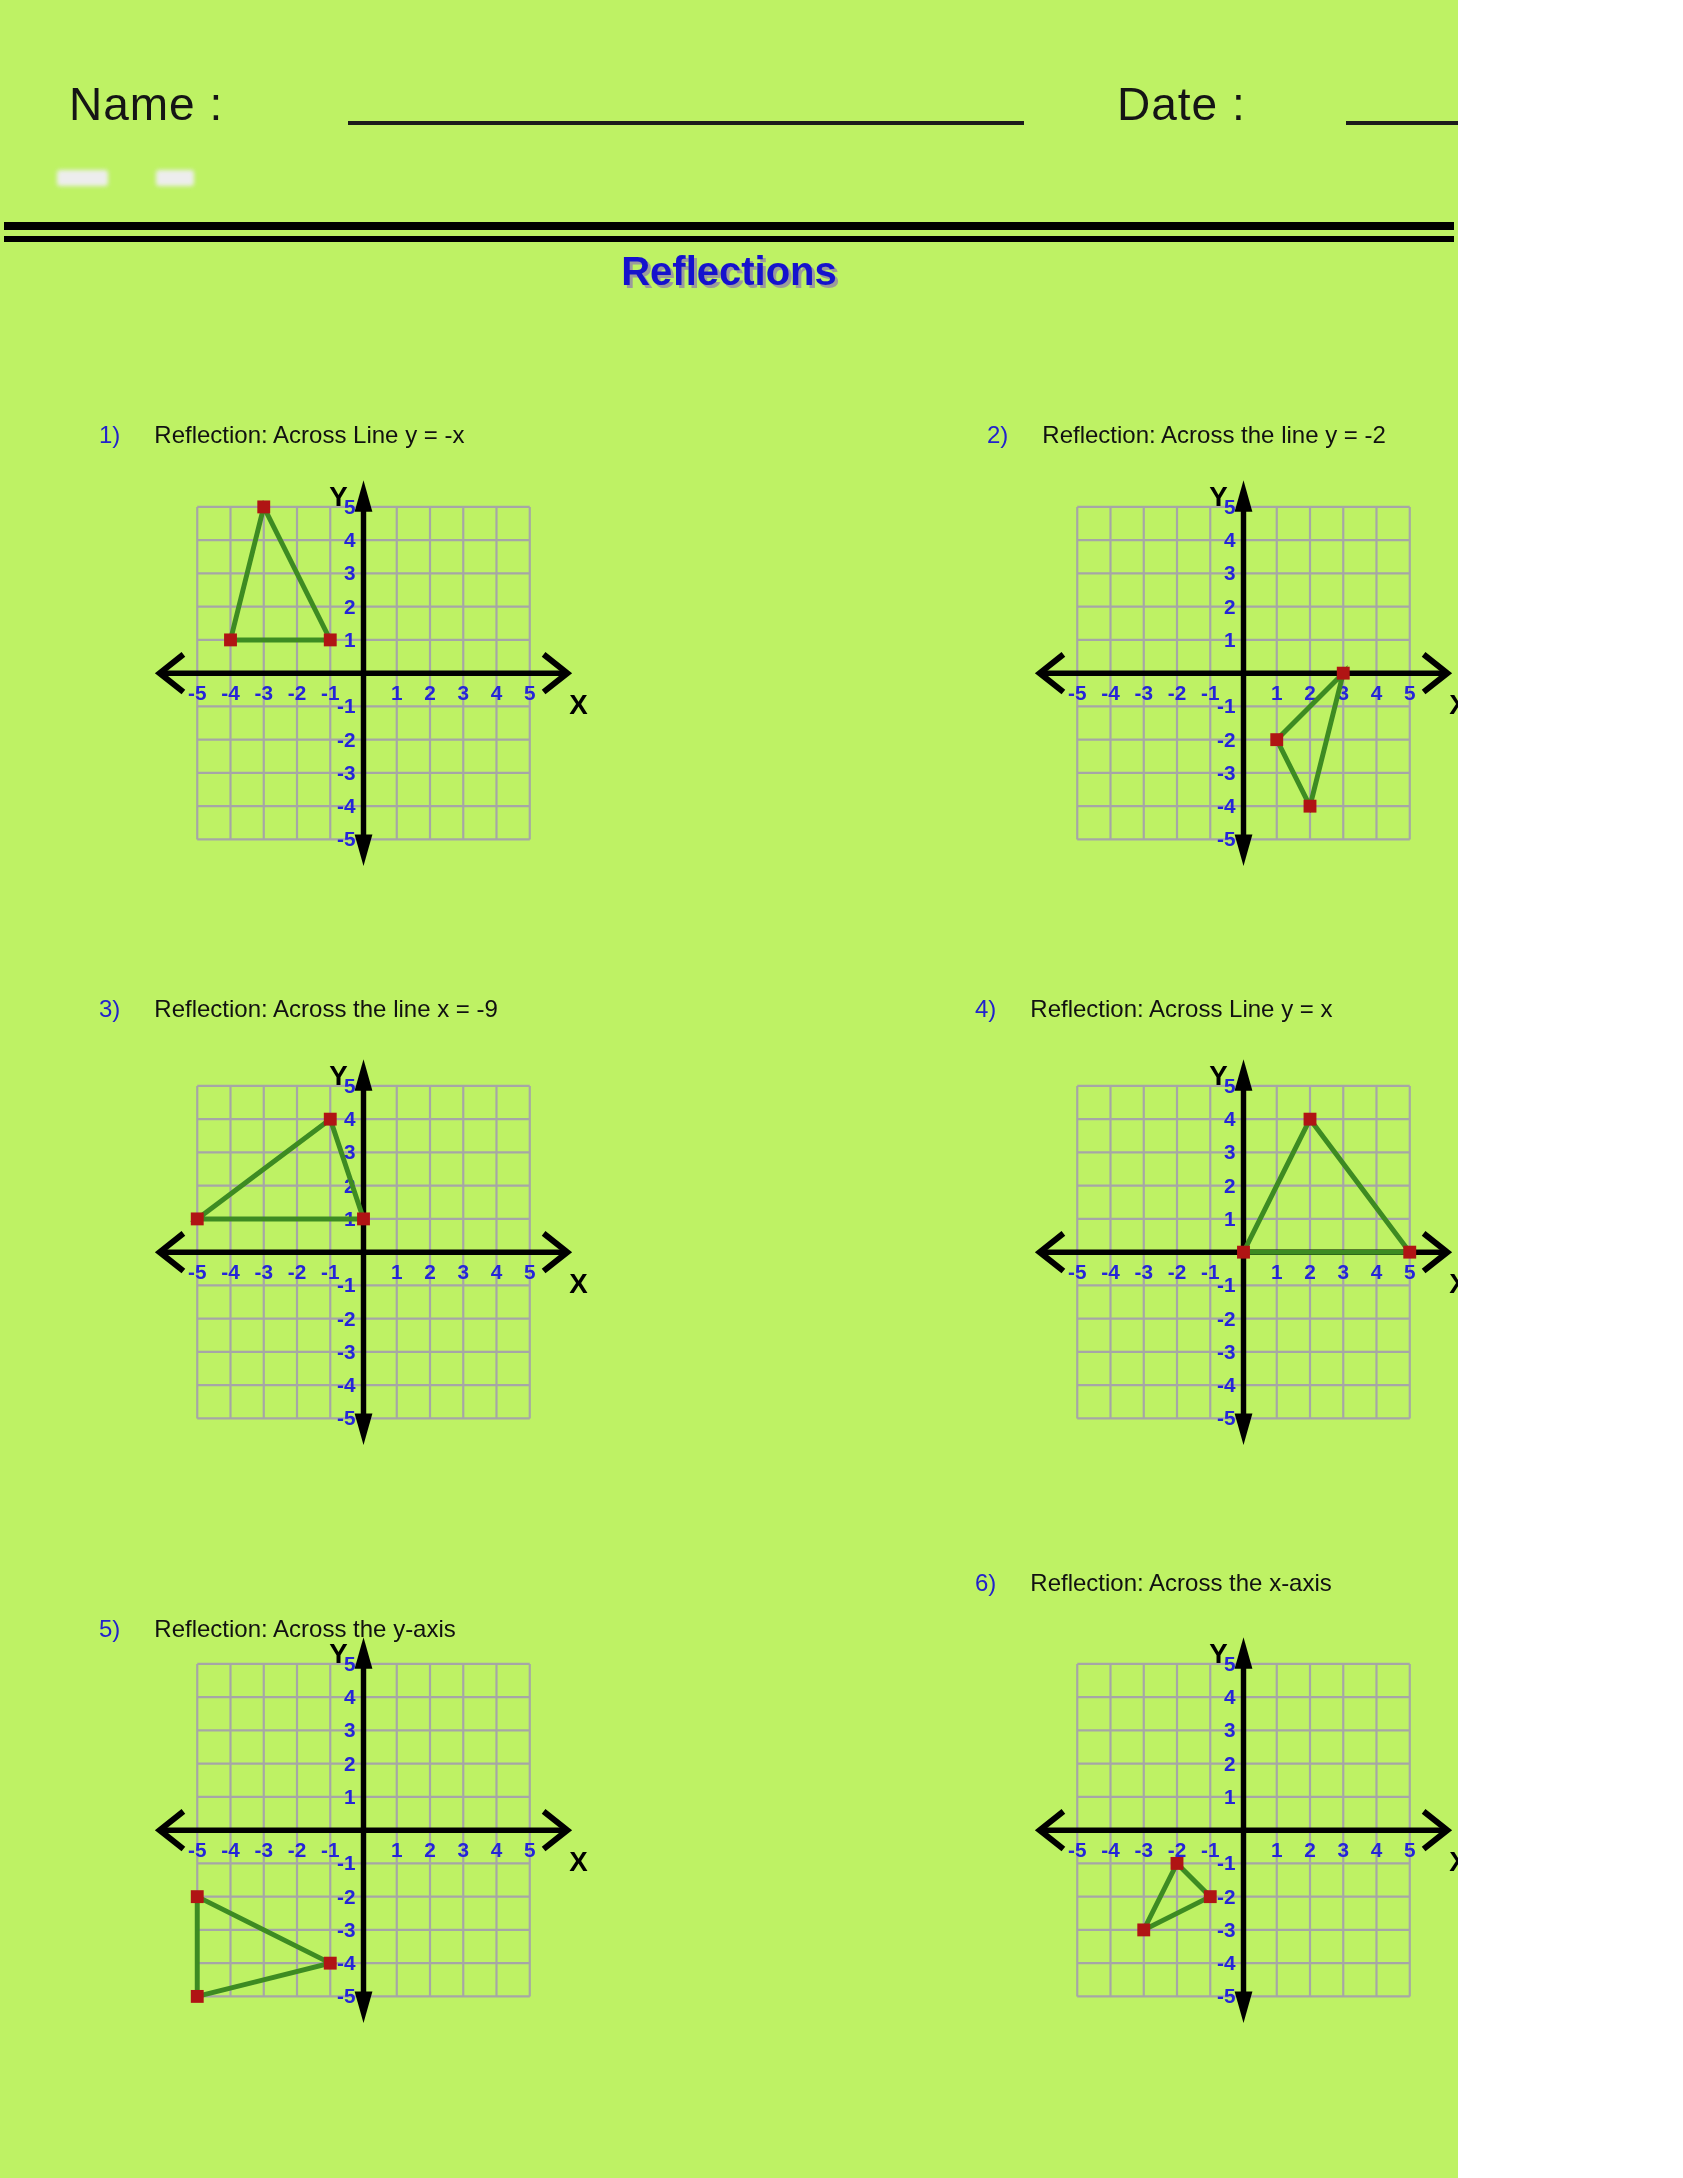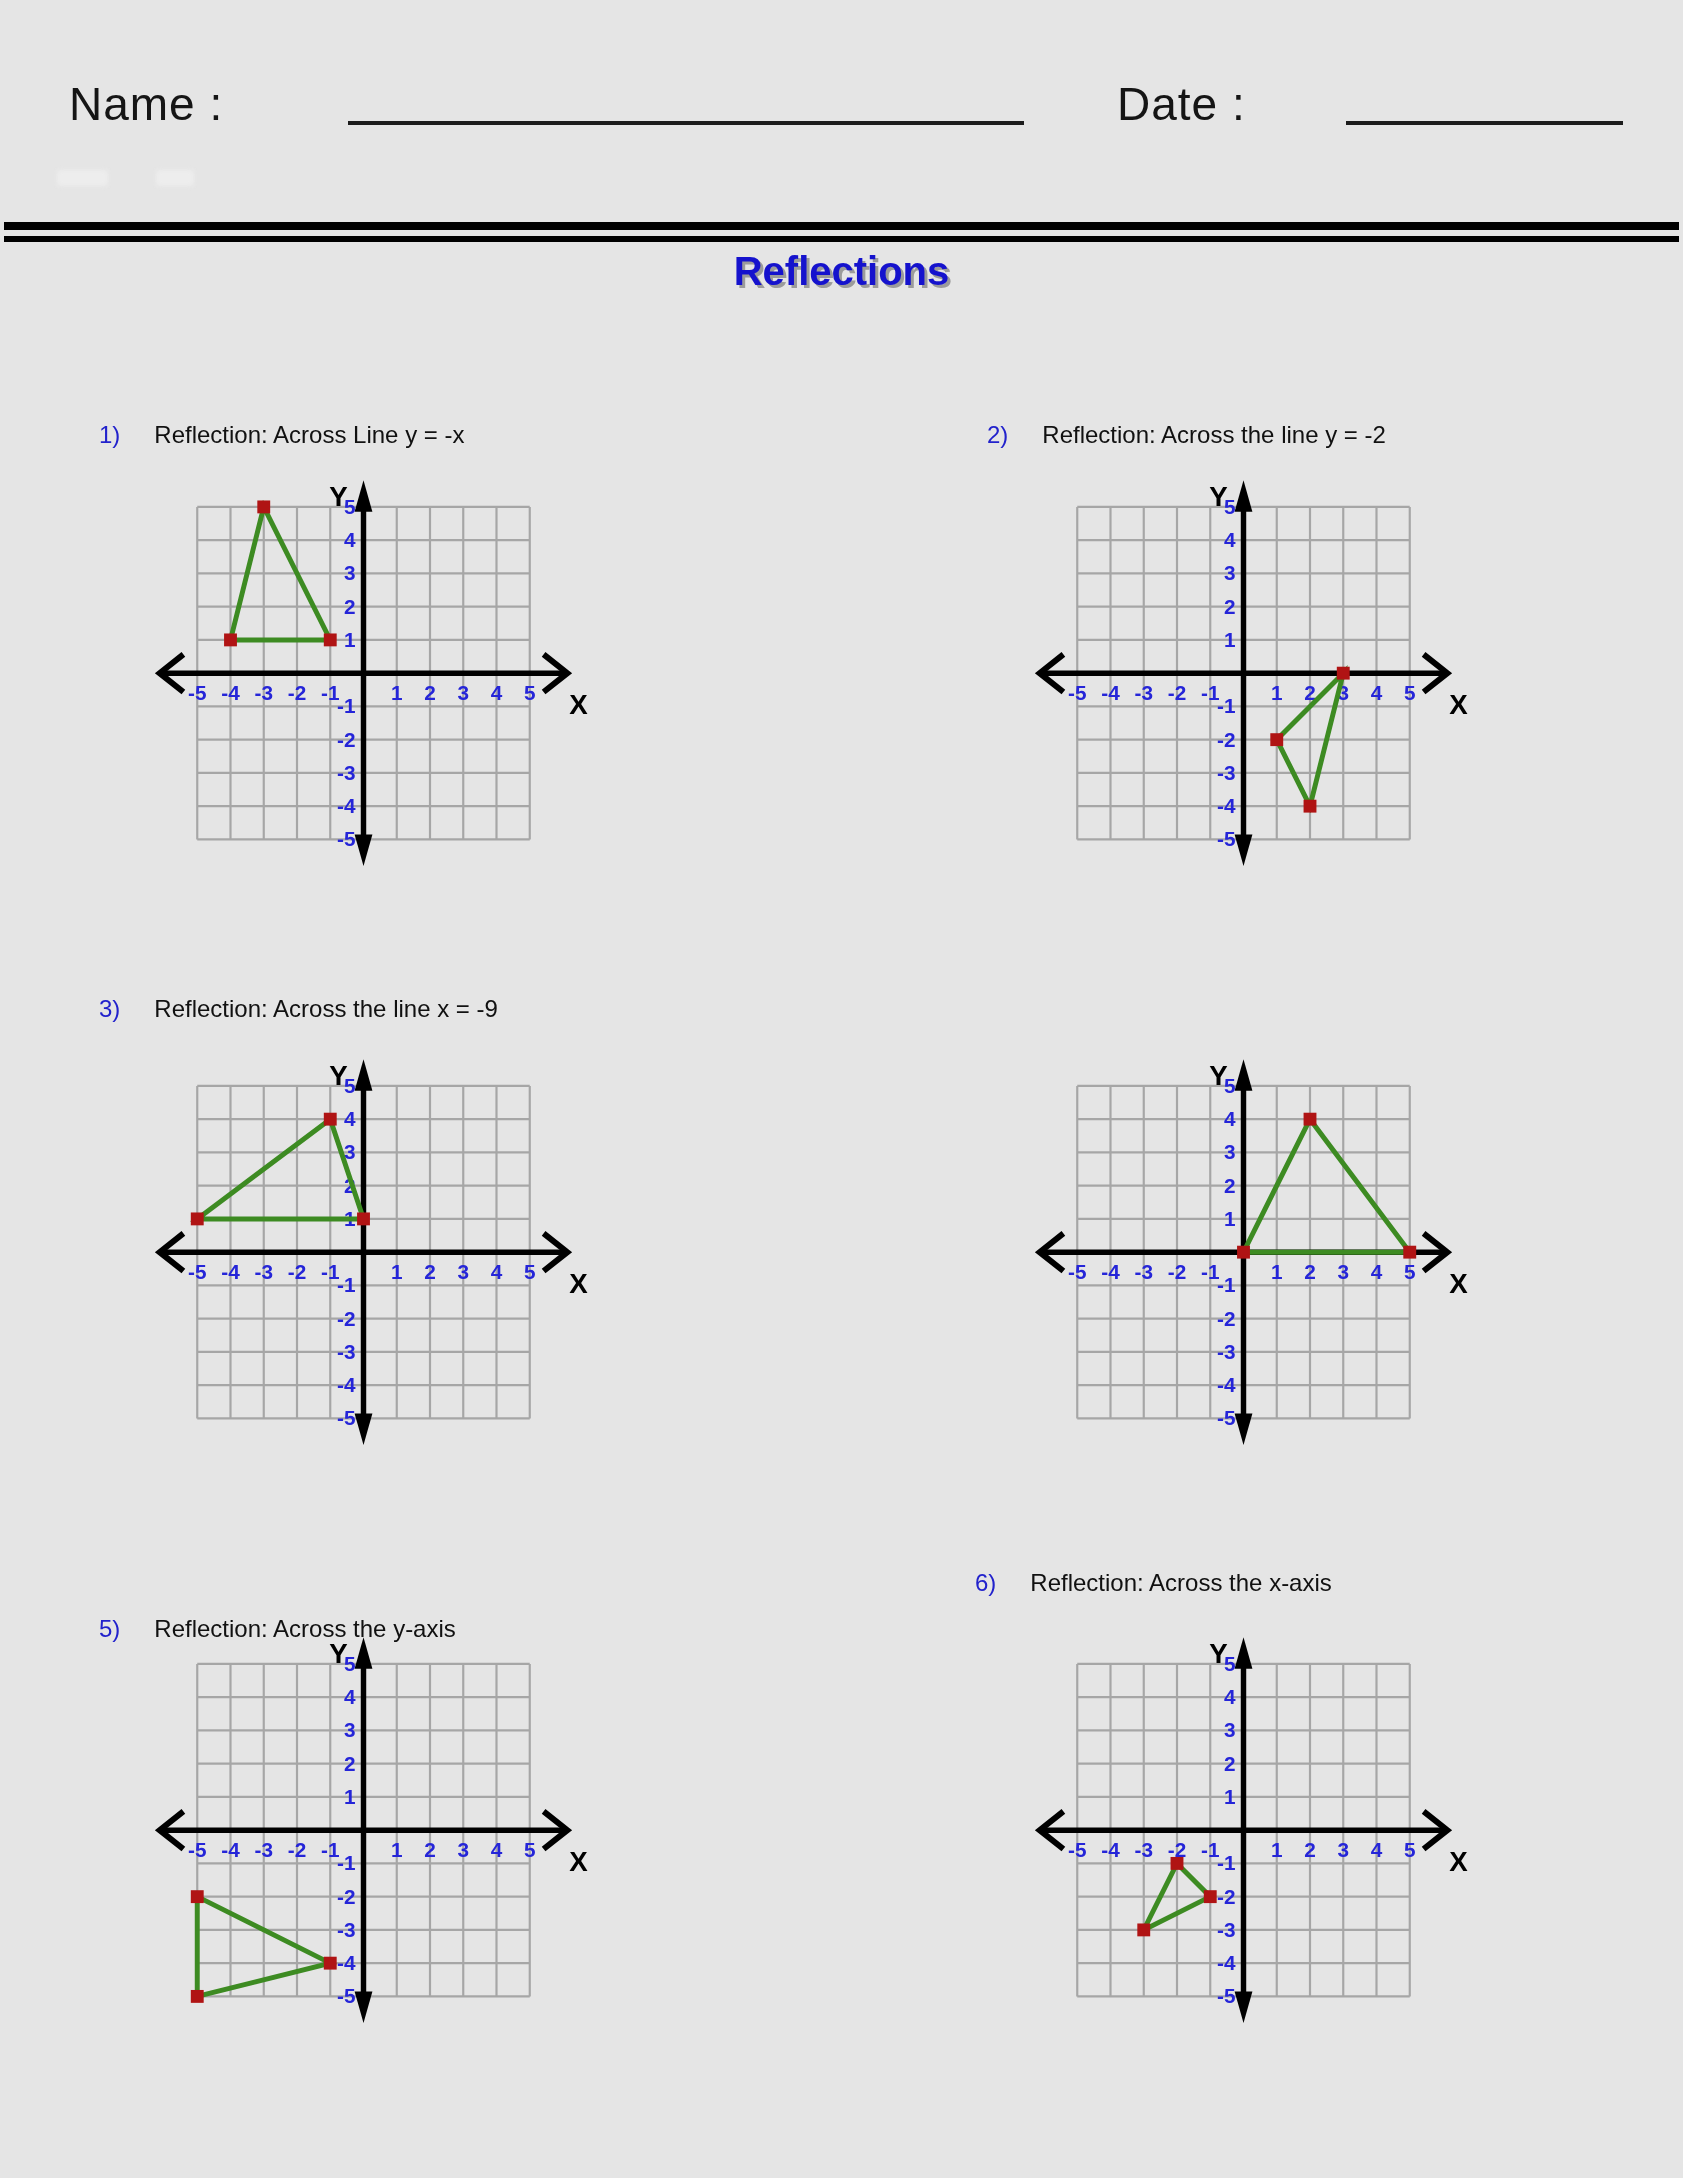--- a/index.html
+++ b/index.html
@@ -1,17 +1,17 @@
 <!DOCTYPE html>
 <html><head>
 <meta charset="utf-8">
 <style>
   html,body { margin:0; padding:0; background:#ffffff; }
   .page {
-    position:relative; width:1683px; height:2178px; background:#e5e5e5;
+    position:relative; width:1458px; height:2178px; background:#bef264;
     font-family:"Liberation Sans", sans-serif; overflow:hidden;
   }
   .hdr-label { position:absolute; font-size:46px; color:#151515; letter-spacing:1px; }
   .blank-line { position:absolute; height:4px; background:#1c1c1c; }
   .faint-artifact { position:absolute; background:#ededed; filter:blur(2px); border-radius:3px; }
   .rule { position:absolute; left:4px; right:4px; background:#000; }
   .rule.r1 { top:222px; height:8px; }
   .rule.r2 { top:236px; height:6px; }
   .title {
     position:absolute; left:0; right:0; top:249px; text-align:center;
@@ -215,20 +215,23 @@
         <text x="232" y="279.2" text-anchor="end" font-size="21" font-weight="bold" fill="#2525d8">-2</text>
         <text x="232" y="312.8" text-anchor="end" font-size="21" font-weight="bold" fill="#2525d8">-3</text>
         <text x="232" y="346.4" text-anchor="end" font-size="21" font-weight="bold" fill="#2525d8">-4</text>
         <text x="232" y="380" text-anchor="end" font-size="21" font-weight="bold" fill="#2525d8">-5</text>
         <polygon points="206.4,70.6 72,171.4 240,171.4" fill="none" stroke="#3d8b22" stroke-width="5"></polygon>
         <rect x="199.9" y="64.1" width="13" height="13" fill="#b01414"></rect>
         <rect x="65.5" y="164.9" width="13" height="13" fill="#b01414"></rect>
         <rect x="233.5" y="164.9" width="13" height="13" fill="#b01414"></rect>
       </svg></div>
 
+  <div class="problem-header" style="left:975px; top:995px;">
+    <span class="pnum">4)</span><span class="ptext">Reflection: Across Line y = x</span>
+  </div>
   <div class="graph" style="left:1006px; top:1049px;"><svg width="475" height="436" viewBox="0 0 480 440">
         <line x1="72" y1="373" x2="72" y2="37" stroke="#a6a6a6" stroke-width="2.2"></line>
         <line x1="72" y1="373" x2="408" y2="373" stroke="#a6a6a6" stroke-width="2.2"></line>
         <line x1="105.6" y1="373" x2="105.6" y2="37" stroke="#a6a6a6" stroke-width="2.2"></line>
         <line x1="72" y1="339.4" x2="408" y2="339.4" stroke="#a6a6a6" stroke-width="2.2"></line>
         <line x1="139.2" y1="373" x2="139.2" y2="37" stroke="#a6a6a6" stroke-width="2.2"></line>
         <line x1="72" y1="305.8" x2="408" y2="305.8" stroke="#a6a6a6" stroke-width="2.2"></line>
         <line x1="172.8" y1="373" x2="172.8" y2="37" stroke="#a6a6a6" stroke-width="2.2"></line>
         <line x1="72" y1="272.2" x2="408" y2="272.2" stroke="#a6a6a6" stroke-width="2.2"></line>
         <line x1="206.4" y1="373" x2="206.4" y2="37" stroke="#a6a6a6" stroke-width="2.2"></line>

